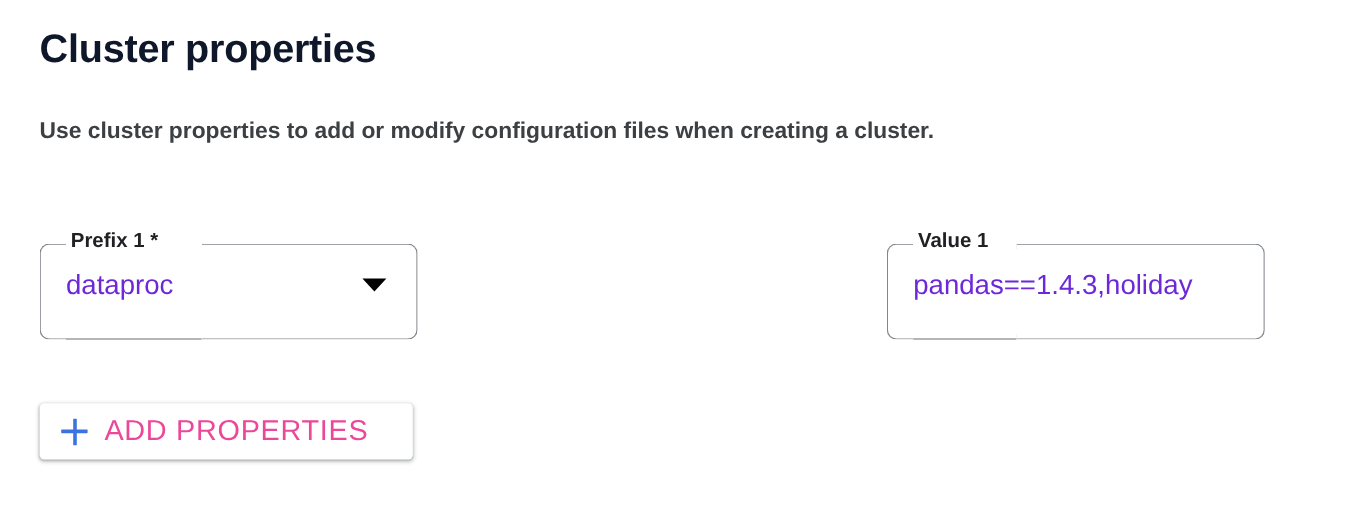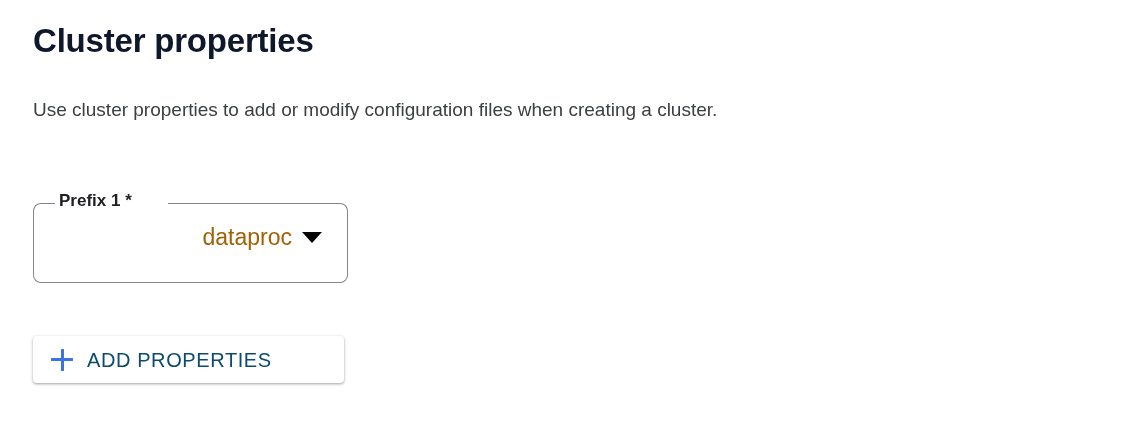--- a/index.html
+++ b/index.html
@@ -35,33 +35,32 @@
     letter-spacing: -0.2px;
     white-space: nowrap;
   }
 
   .page-subtitle {
     position: absolute;
     left: 33px;
     top: 97px;
     font-size: 19px;
     line-height: 26px;
-    font-weight: 400;
+    font-weight: 700;
     color: #3c4043;
     white-space: nowrap;
   }
 
   
   .form-row {
     position: absolute;
     left: 0;
     top: 203px;
     width: 1106px;
     height: 84px;
-    text-align: right;
   }
 
   .field {
     position: absolute;
     top: 0;
     width: 315px;
     height: 80px;
     box-sizing: border-box;
   }
   .field-1 { left: 33px; }
@@ -113,21 +112,21 @@
 
   .field-value {
     position: absolute;
     left: 22px;
     right: 0;
     top: 18px;
     height: 34px;
     font-size: 23px;
     line-height: 32px;
     font-weight: 400;
-    color: #a16207;
+    color: #6d28d9;
     white-space: nowrap;
     overflow: hidden;
     text-overflow: clip;
   }
   .field-value.has-trigger { right: 56px; }
 
   .select-arrow {
     position: absolute;
     right: 26px;
     top: 29px;
@@ -171,25 +170,25 @@
     background: #3b74e0;
     border-radius: 0.5px;
   }
   .add-button .plus-icon::before {
     left: 0; right: 0; top: 9.5px; height: 3px;
   }
   .add-button .plus-icon::after {
     top: 0; bottom: 0; left: 9.5px; width: 3px;
   }
   .add-button .btn-label {
-    font-size: 20px;
+    font-size: 24px;
     line-height: 24px;
     font-weight: 500;
     letter-spacing: 0.6px;
-    color: #0c4a6e;
+    color: #ec4899;
     white-space: nowrap;
   }
 </style>
 </head>
 <body>
 
 <div class="page">
 
   <div class="page-title">Cluster properties</div>
 
@@ -202,20 +201,29 @@
         <div class="leading"></div>
         <div class="notch" style="left:22px; width:113px;"></div>
         <div class="trailing" style="left:135px;"></div>
       </div>
       <div class="field-label" style="left:22px;">Prefix 1 *</div>
       <div class="field-value has-trigger">dataproc</div>
       <div class="select-arrow"></div>
     </div>
 
 
+    <div class="field field-3">
+      <div class="outline">
+        <div class="leading"></div>
+        <div class="notch" style="left:22px; width:86px;"></div>
+        <div class="trailing" style="left:108px;"></div>
+      </div>
+      <div class="field-label" style="left:22px;">Value 1</div>
+      <div class="field-value">pandas==1.4.3,holiday</div>
+    </div>
 
   </div>
 
   <button class="add-button">
     <span class="plus-icon"></span>
     <span class="btn-label">ADD PROPERTIES</span>
   </button>
 
 </div>
 

